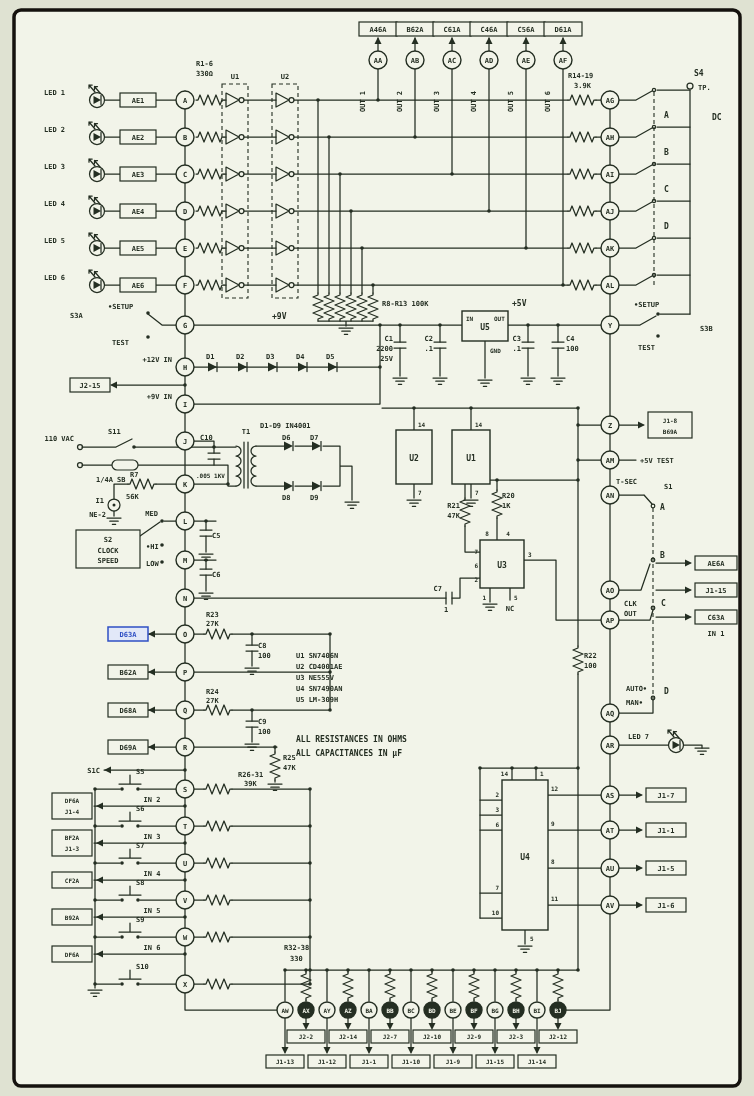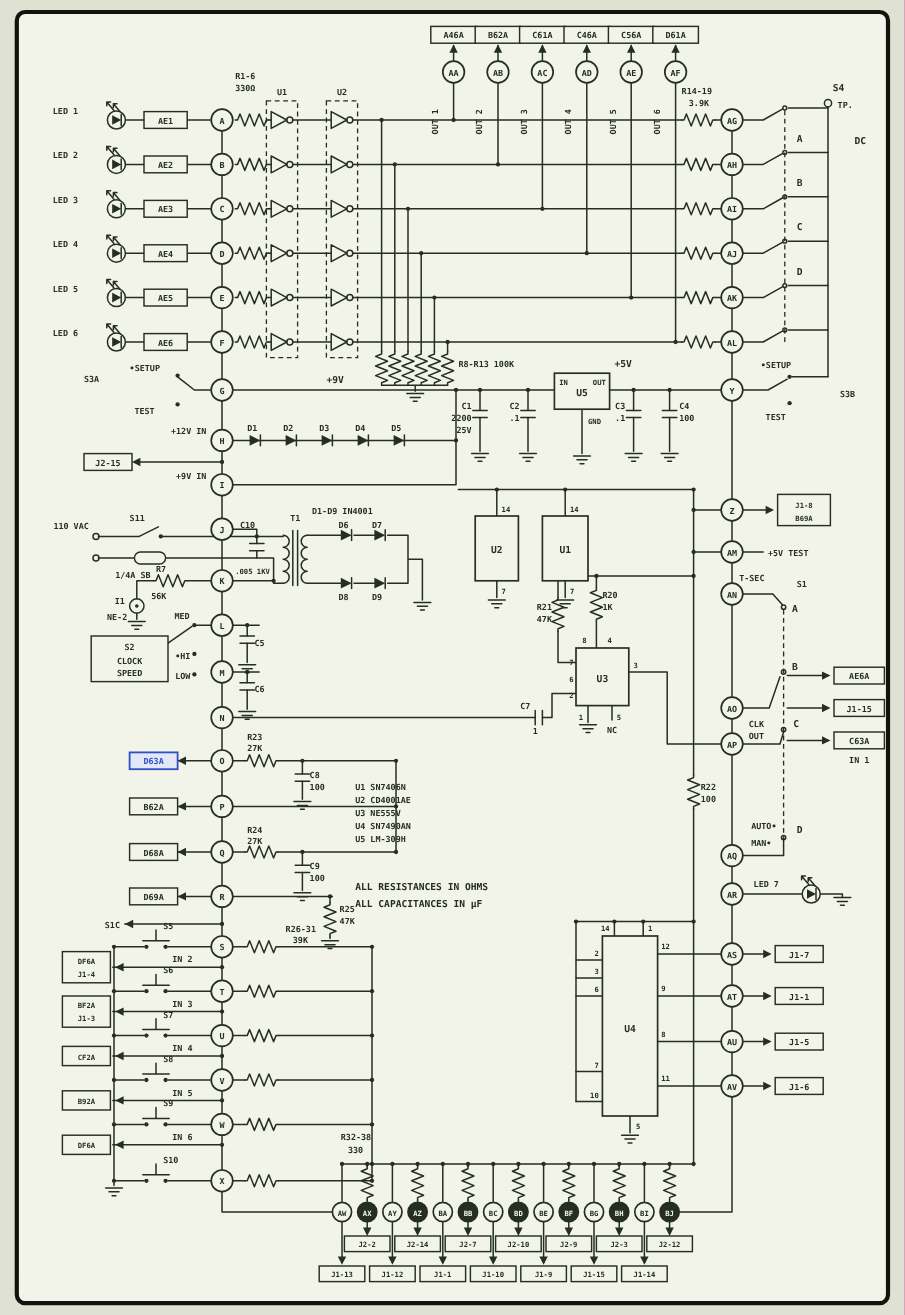--- a/index.html
+++ b/index.html
@@ -1,16 +1,16 @@
 <!DOCTYPE html>
 <html><head>
 <meta charset="utf-8">
 <style>
   html,body{margin:0;padding:0;background:#9a9e90;}
-  #stage{width:754px;height:1096px;position:relative;background:#ec4899;}
+  #stage{width:754px;height:1096px;position:relative;background:#f0abfc;}
   svg{display:block}
   .w{stroke:#242e22;stroke-width:1.25;fill:none;stroke-linecap:round;stroke-linejoin:round}
   .wd{stroke:#242e22;stroke-width:1.1;fill:none;stroke-dasharray:4 3}
   .f{fill:#242e22;stroke:none}
   .d{fill:#242e22;stroke:none}
   .nodec{fill:#f2f4e9;stroke:#242e22;stroke-width:1.4}
   .nodef{fill:#242e22;stroke:#242e22;stroke-width:1.4}
   .bx{fill:#f2f4e9;stroke:#242e22;stroke-width:1.2}
   .bxb{fill:#e2e8f8;stroke:#2f4fc4;stroke-width:1.5}
   .icbx{fill:#f2f4e9;stroke:#242e22;stroke-width:1.4}

